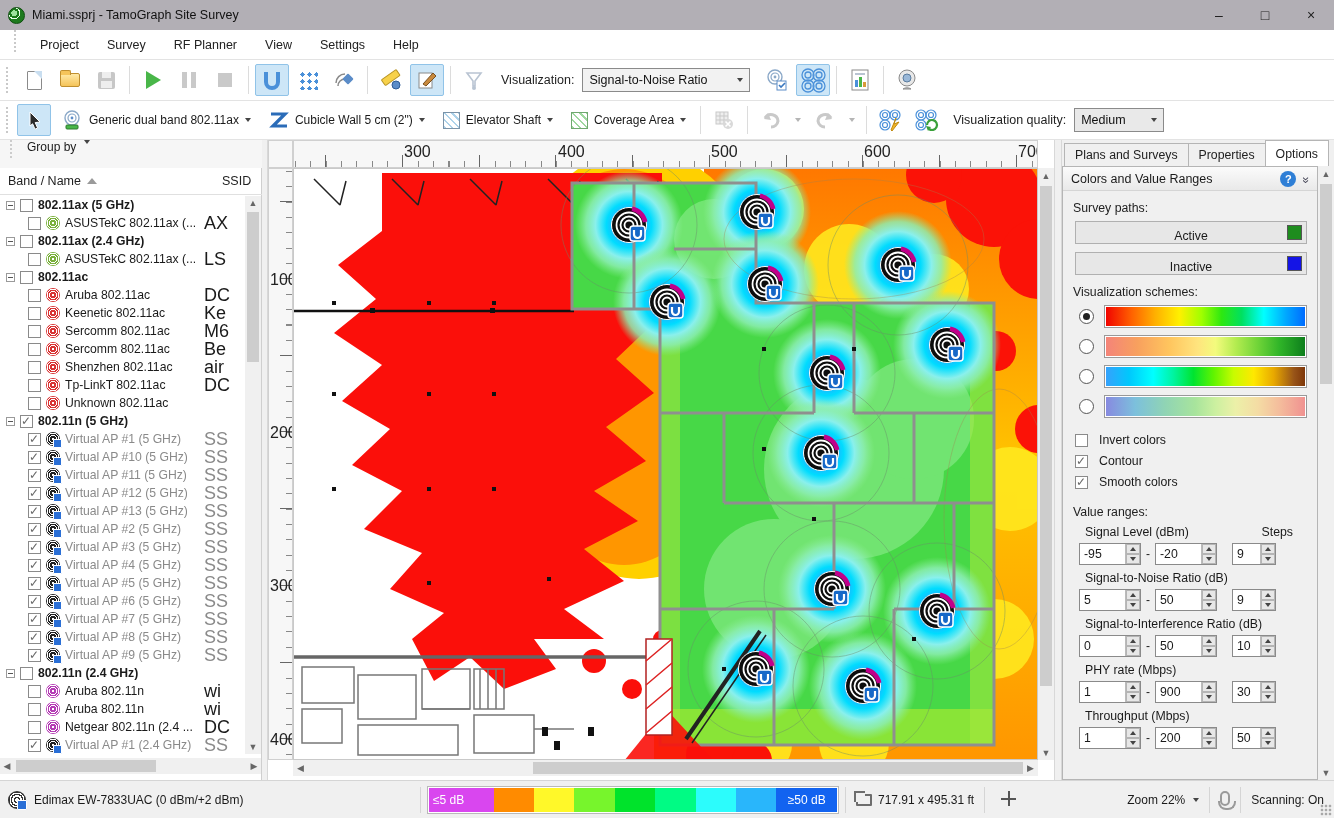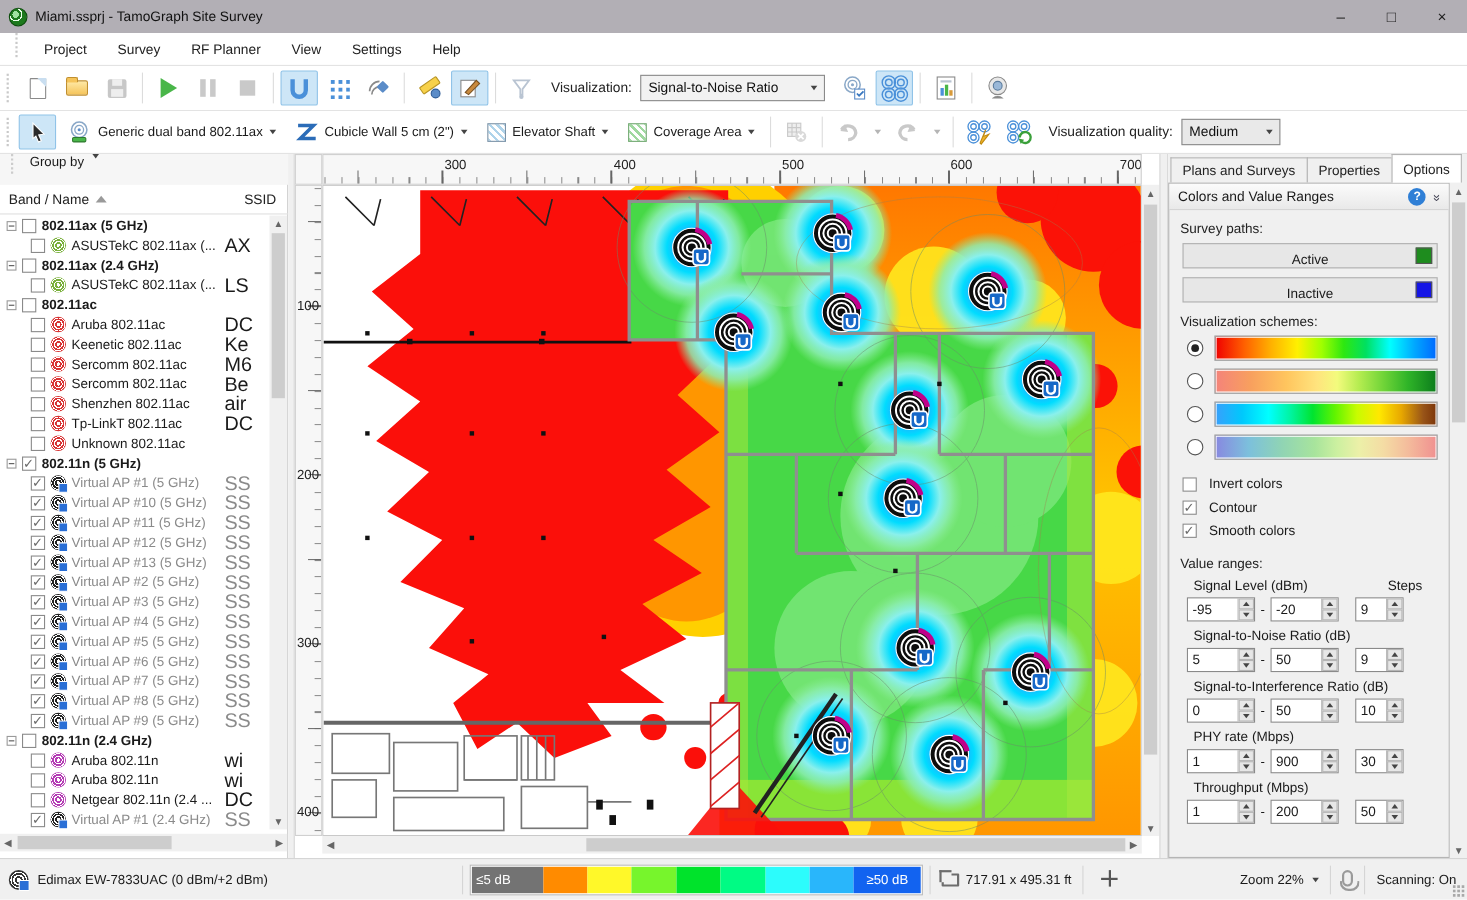--- a/index.html
+++ b/index.html
@@ -73,21 +73,21 @@
 .lbl{font-size:12.2px}
 .dim{color:#8a8a8a}
 .ssidcol{position:absolute;left:204px;font-size:18px}
 
 .sbar{background:#f0f0f0}
 .sthumb{background:#cdcdcd}
 .sarrow{color:#666;font-size:9px;display:flex;align-items:center;justify-content:center}
 
 .splitter{background:#f0f0f0;border-right:1px solid #d8d8d8}
 .ruler{background:#f7f7f7;border:1px solid #d0d0d0;overflow:hidden}
-.rlabel{position:absolute;font-size:12px;color:#222}
+.rlabel{position:absolute;font-size:16px;color:#222}
 .hruler-ticks{position:absolute;left:0;bottom:0;width:100%;height:12px;
 background:repeating-linear-gradient(90deg,#666 0 1px,rgba(0,0,0,0) 1px 76.75px),repeating-linear-gradient(90deg,#888 0 1px,rgba(0,0,0,0) 1px 15.35px);
 background-size:100% 12px,100% 6px;background-position:31px 0,1px 6px;background-repeat:repeat-x}
 .vruler-ticks{position:absolute;top:0;right:0;height:100%;width:12px;
 background:repeating-linear-gradient(180deg,#666 0 1px,rgba(0,0,0,0) 1px 76.75px),repeating-linear-gradient(180deg,#888 0 1px,rgba(0,0,0,0) 1px 15.35px);
 background-size:12px 100%,6px 100%;background-position:0 32px,6px 2px;background-repeat:repeat-y}
 .mapcanvas{background:#fff;overflow:hidden;border:1px solid #c9c9c9}
 
 .rpanel{left:1062px;top:140px;width:272px;height:640px;background:#f0f0f0}
 .rtabs{display:flex;align-items:flex-end;height:26px;padding-left:2px}
@@ -1043,21 +1043,21 @@
 </div>
 
 <div class="abs statusbar">
   <div style="display:flex;align-items:center;padding-left:8px;width:420px">
     <span class="mini-ap" style="margin-right:8px"></span>
     <span>Edimax EW-7833UAC (0 dBm/+2 dBm)</span>
   </div>
   <div class="ssep"></div>
   <div style="padding:0 6px">
     <div class="scalebox">
-      <div class="scell first" style="background: #737373;">
+      <div class="scell first" style="background: #d946ef;">
           <span>≤5 dB</span>
         </div>
       <div class="scell" style="background: rgb(255, 139, 0);"></div>
       <div class="scell" style="background: rgb(255, 248, 41);"></div>
       <div class="scell" style="background: rgb(119, 245, 44);"></div>
       <div class="scell" style="background: rgb(0, 227, 43);"></div>
       <div class="scell" style="background: rgb(0, 251, 132);"></div>
       <div class="scell" style="background: rgb(44, 252, 252);"></div>
       <div class="scell" style="background: rgb(41, 182, 251);"></div>
       <div class="scell end" style="background: rgb(18, 99, 240);">

